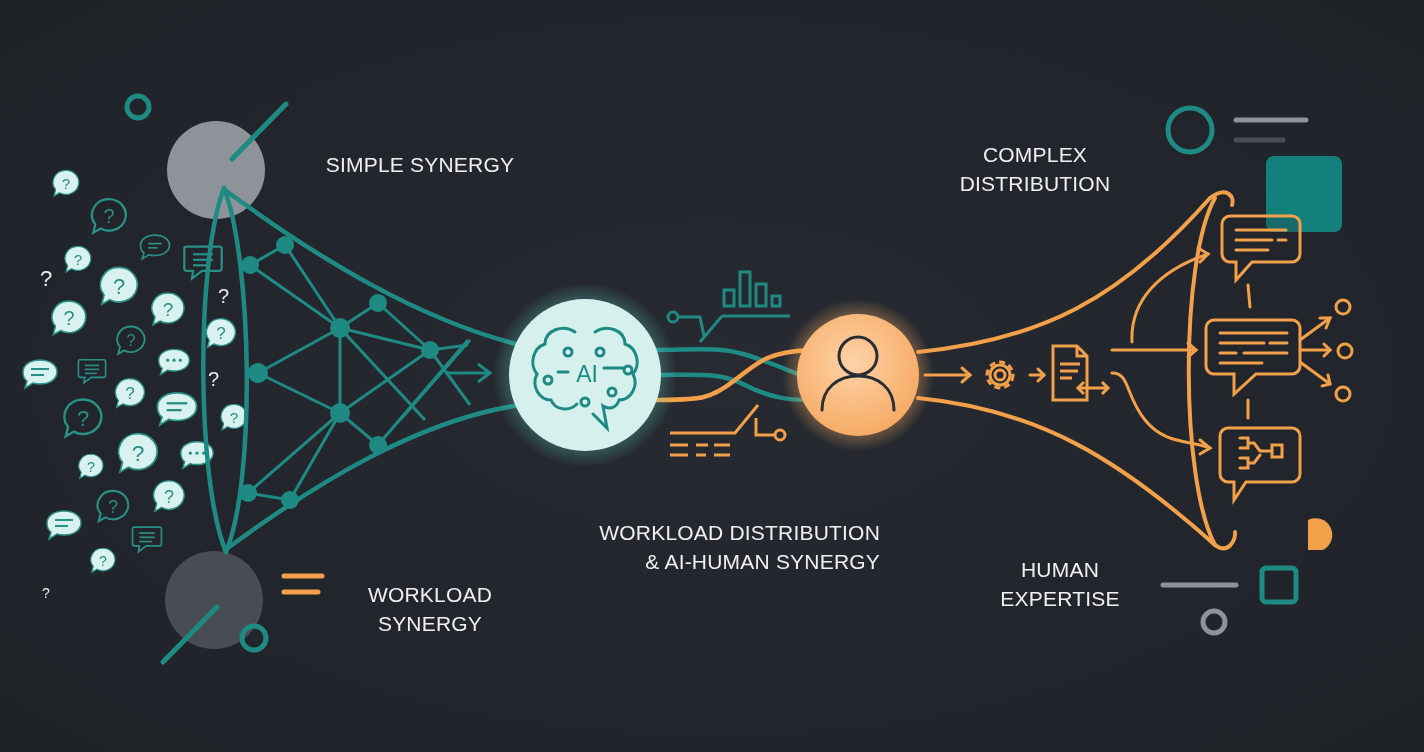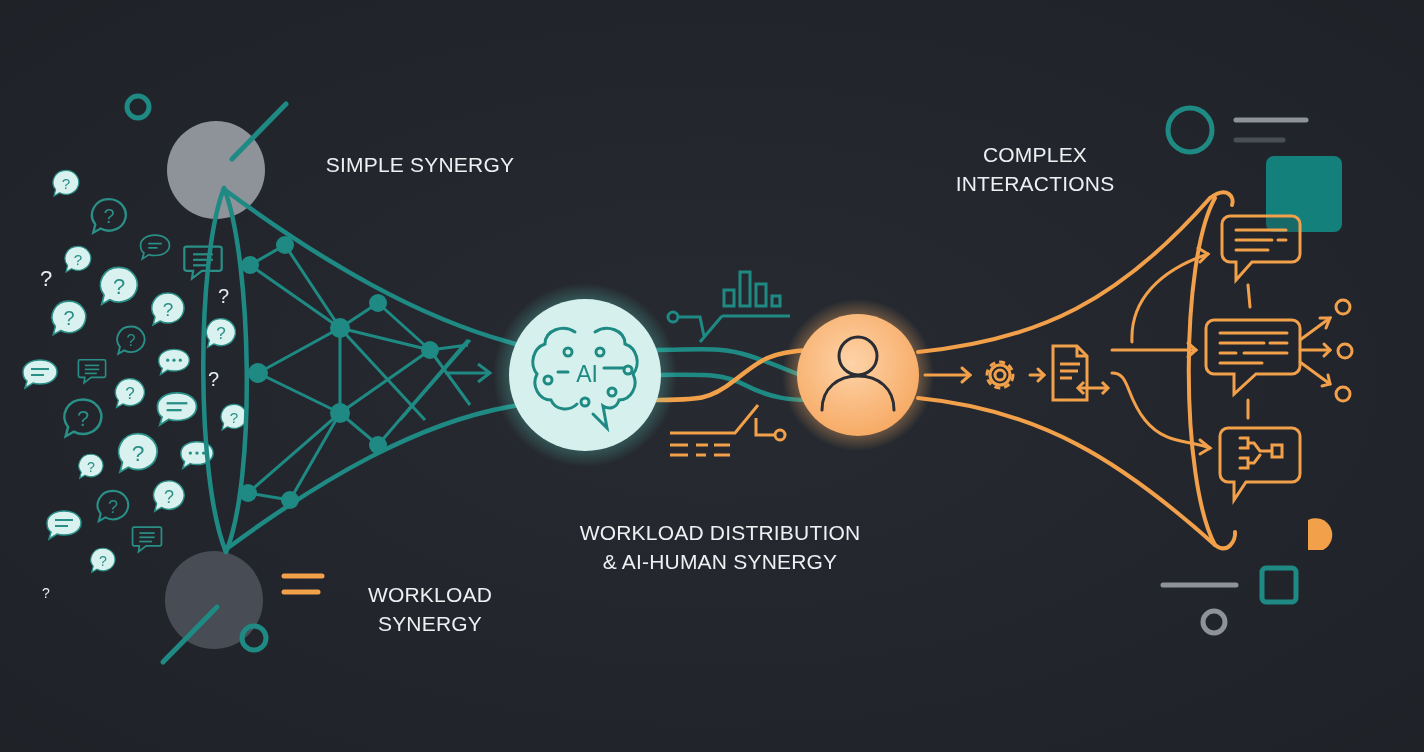--- a/index.html
+++ b/index.html
@@ -272,21 +272,25 @@
   <circle cx="1214" cy="622" r="11" fill="none" stroke="#8e939a" stroke-width="5"></circle>
 </svg>
 
 <div class="label" style="left:320px;top:150px;width:200px;">
   <span>SIMPLE SYNERGY</span>
 </div>
 <div class="label" style="left:340px;top:580px;width:180px;">
   <div>WORKLOAD</div>
   <div>SYNERGY</div>
 </div>
-<div class="label" style="left:560px;top:518px;width:320px;">
+<div class="label" style="left:560px;top:518px;width:320px;text-align:right;">
   <div>WORKLOAD DISTRIBUTION</div>
   <div>&amp; AI-HUMAN SYNERGY</div>
 </div>
 <div class="label" style="left:935px;top:140px;width:200px;">
   <div>COMPLEX</div>
-  <div>INTERACTIONS</div>
+  <div>DISTRIBUTION</div>
+</div>
+<div class="label" style="left:980px;top:555px;width:160px;">
+  <div>HUMAN</div>
+  <div>EXPERTISE</div>
 </div>
 </div>
 
 </body></html>

